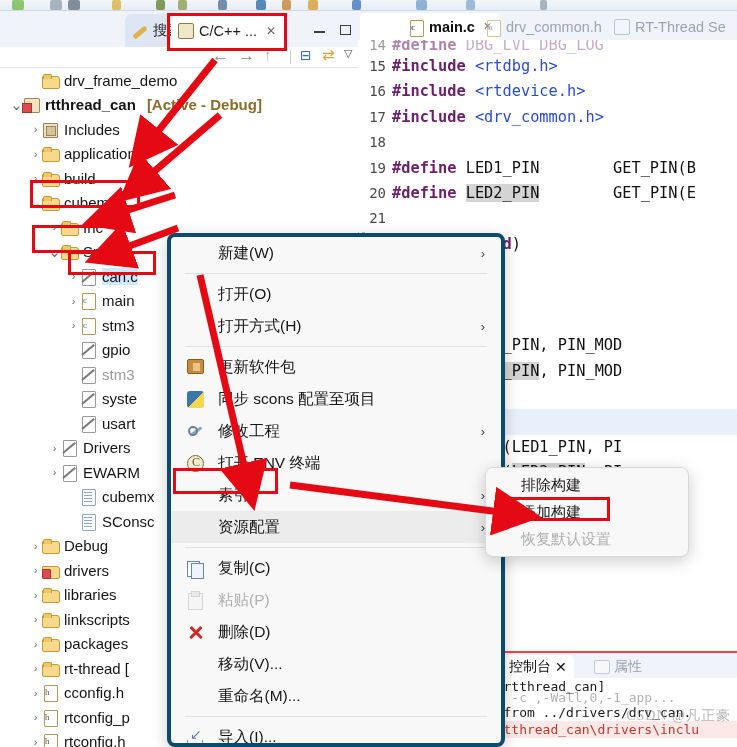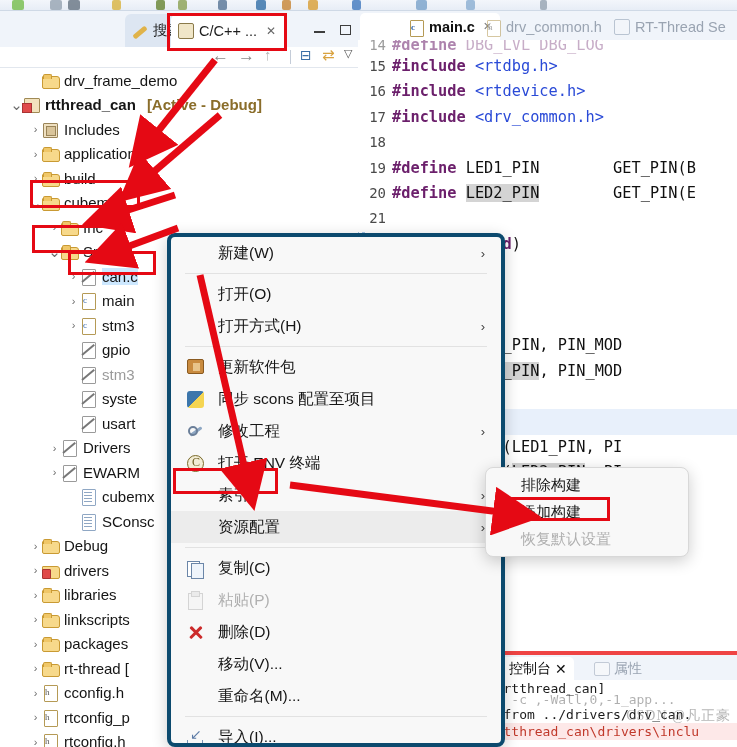--- a/index.html
+++ b/index.html
@@ -197,21 +197,21 @@
   .curline { background: #e8f0fb; }
   .fold { position: absolute; left: 36px; top: 7px; width: 11px; height: 11px;
           border: 1px solid #8a8a8a; color: #333; font-size: 9px; line-height: 9px;
           text-align: center; border-radius: 50%; background: #fff; }
   .bpmark { position: absolute; left: 0; top: 0; width: 9px; height: 25px;
             background: repeating-linear-gradient(45deg,#a9c7e8 0 2px,#ffffff 2px 4px); }
 
   
   .console {
     position: absolute; left: 480px; top: 651px; width: 257px; height: 96px;
-    background: #ffffff; border-top: 4px solid #ef4444;
+    background: #ffffff; border-top: 2px solid #ef4444;
   }
   .ctabs { position: absolute; left: 0; top: 0; height: 25px; width: 257px; background: #f0f4fa; }
   .ctab { position: absolute; top: 2px; height: 23px; display: flex; align-items: center; gap: 4px;
           padding: 0 7px; font-size: 14px; white-space: nowrap; border-radius: 5px 5px 0 0; }
   .ctab.active { background: #ffffff; color: #101010; }
   .ctab.inactive { color: #9aa4b2; }
   .cbody { position: absolute; left: 0; top: 25px; width: 257px; height: 71px;
            font-family: "DejaVu Sans Mono", monospace; font-size: 13px; overflow: hidden; }
   .cl { height: 17px; line-height: 17px; white-space: pre; color: #1a1a1a; }
   .cl.err { background: #fde8e8; color: #c0392b; }

